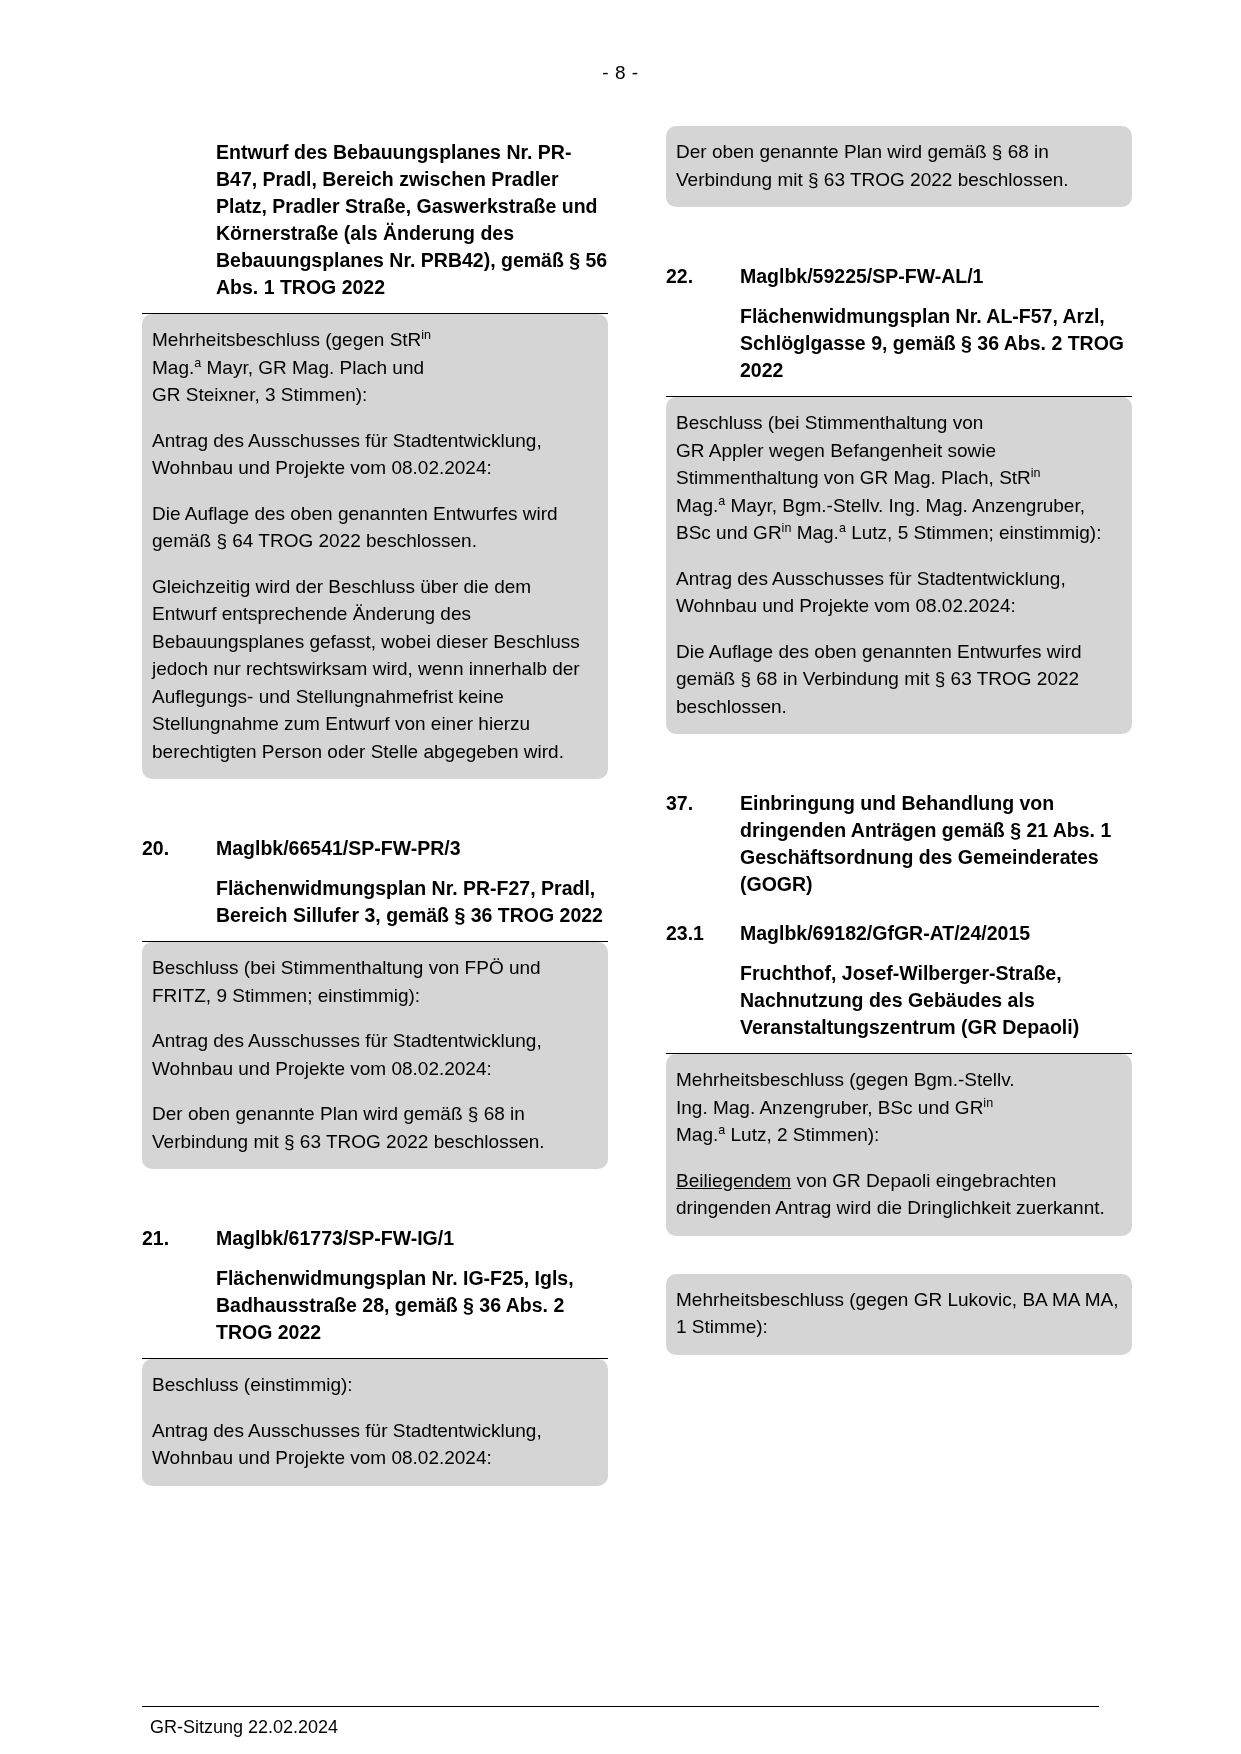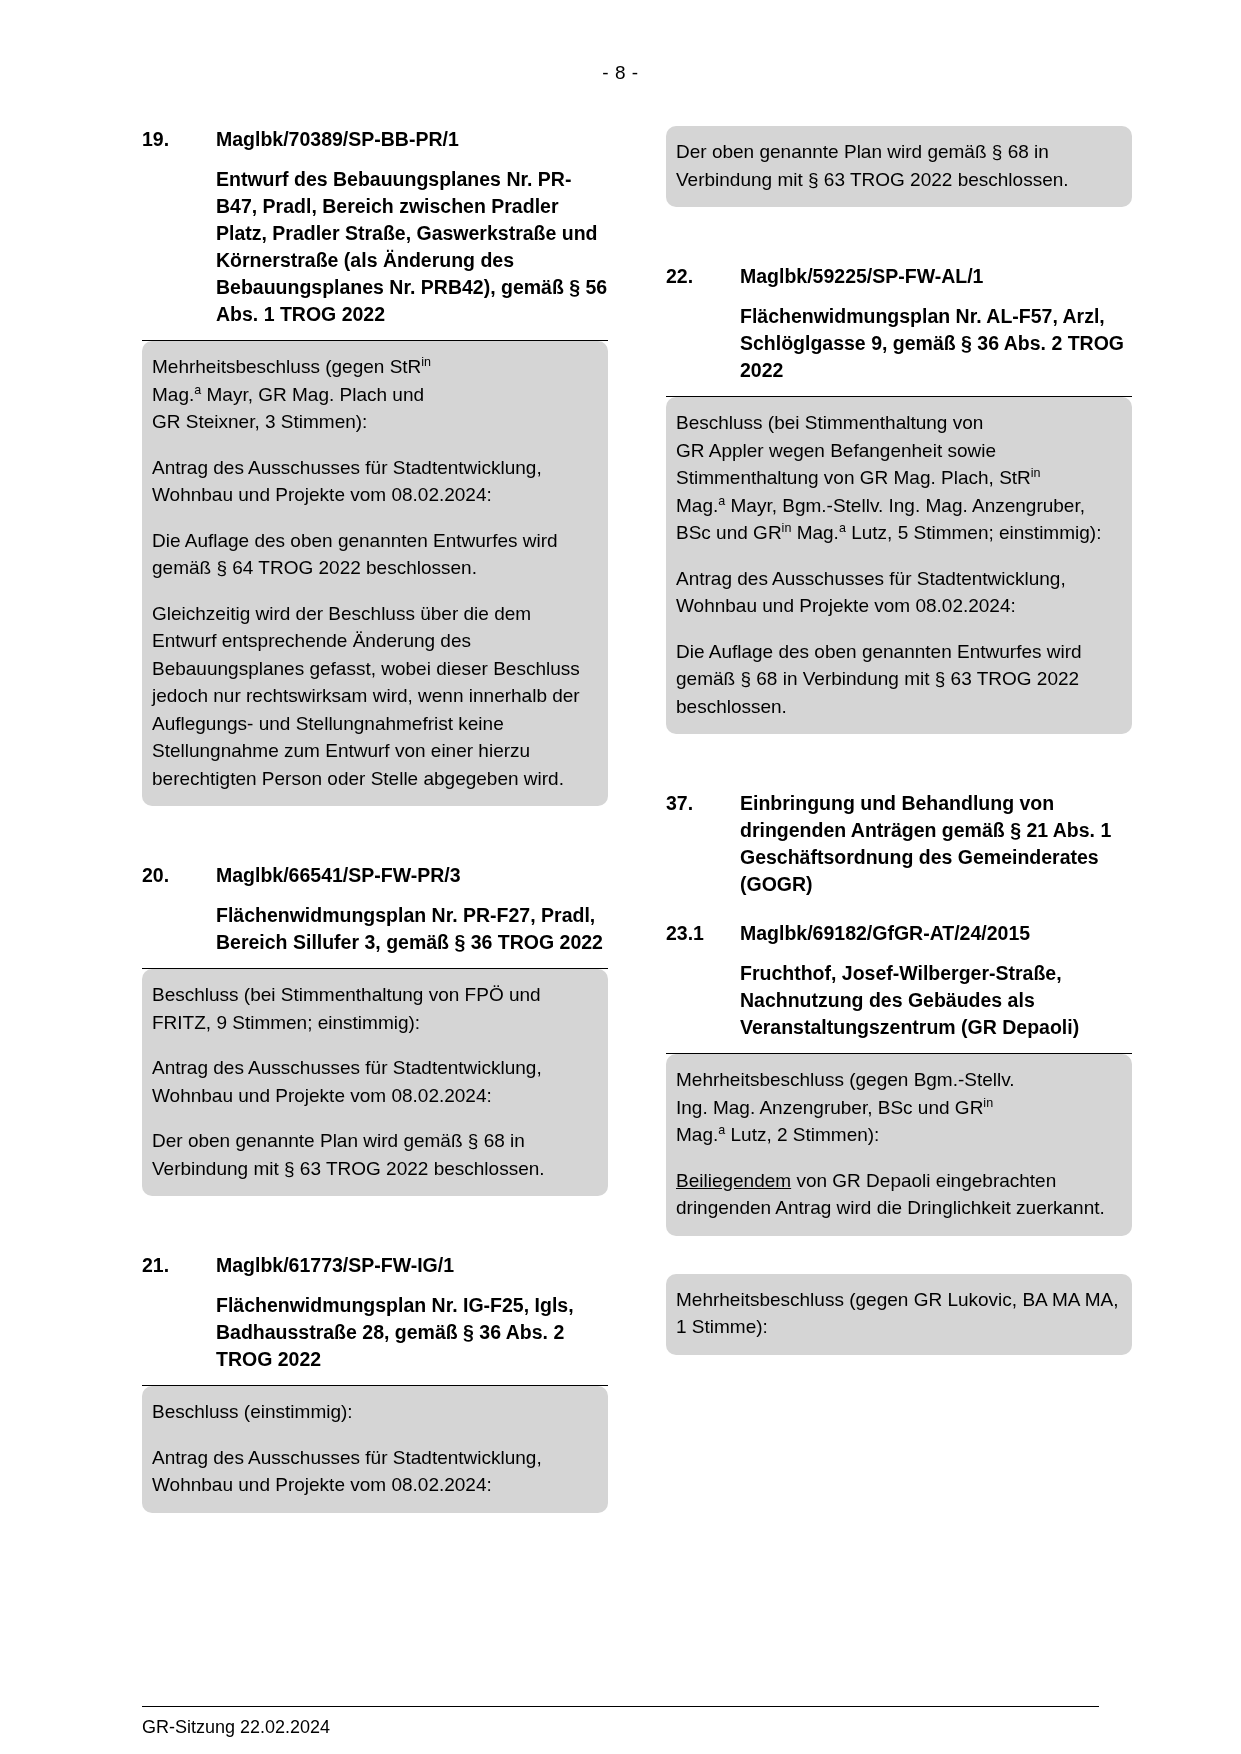--- a/index.html
+++ b/index.html
@@ -106,38 +106,35 @@
     right: 142px;
     bottom: 78px;
   }
   .footer-rule {
     border: none;
     border-top: 1px solid #000000;
     margin: 0 0 10px 0;
   }
   .footer-text {
     font-size: 18px;
+    margin-left: 8px;
   }
 </style>
 </head>
 <body>
 
 <div class="page">
 
   <div class="page-number">- 8 -</div>
 
   <div class="columns">
 
     <div class="col">
 
       <div class="item">
-        <div class="item-head">
-          <span class="item-num">19.</span>
-          <span class="item-code">Maglbk/70389/SP-BB-PR/1</span>
-        </div>
         <div class="item-title">Entwurf des Bebauungsplanes Nr. PR-B47, Pradl, Bereich zwischen Pradler Platz, Pradler Straße, Gaswerkstraße und Körnerstraße (als Änderung des Bebauungsplanes Nr. PRB42), gemäß § 56 Abs. 1 TROG 2022</div>
         <hr class="rule">
         <div class="shaded">
           <p>Mehrheitsbeschluss (gegen StR<sup>in</sup><br>Mag.<sup>a</sup> Mayr, GR Mag. Plach und<br>GR Steixner, 3 Stimmen):</p>
           <p>Antrag des Ausschusses für Stadtentwicklung, Wohnbau und Projekte vom 08.02.2024:</p>
           <p>Die Auflage des oben genannten Entwurfes wird gemäß § 64 TROG 2022 beschlossen.</p>
           <p>Gleichzeitig wird der Beschluss über die dem Entwurf entsprechende Änderung des Bebauungsplanes gefasst, wobei dieser Beschluss jedoch nur rechtswirksam wird, wenn innerhalb der Auflegungs- und Stellungnahmefrist keine Stellungnahme zum Entwurf von einer hierzu berechtigten Person oder Stelle abgegeben wird.</p>
         </div>
       </div>
 

